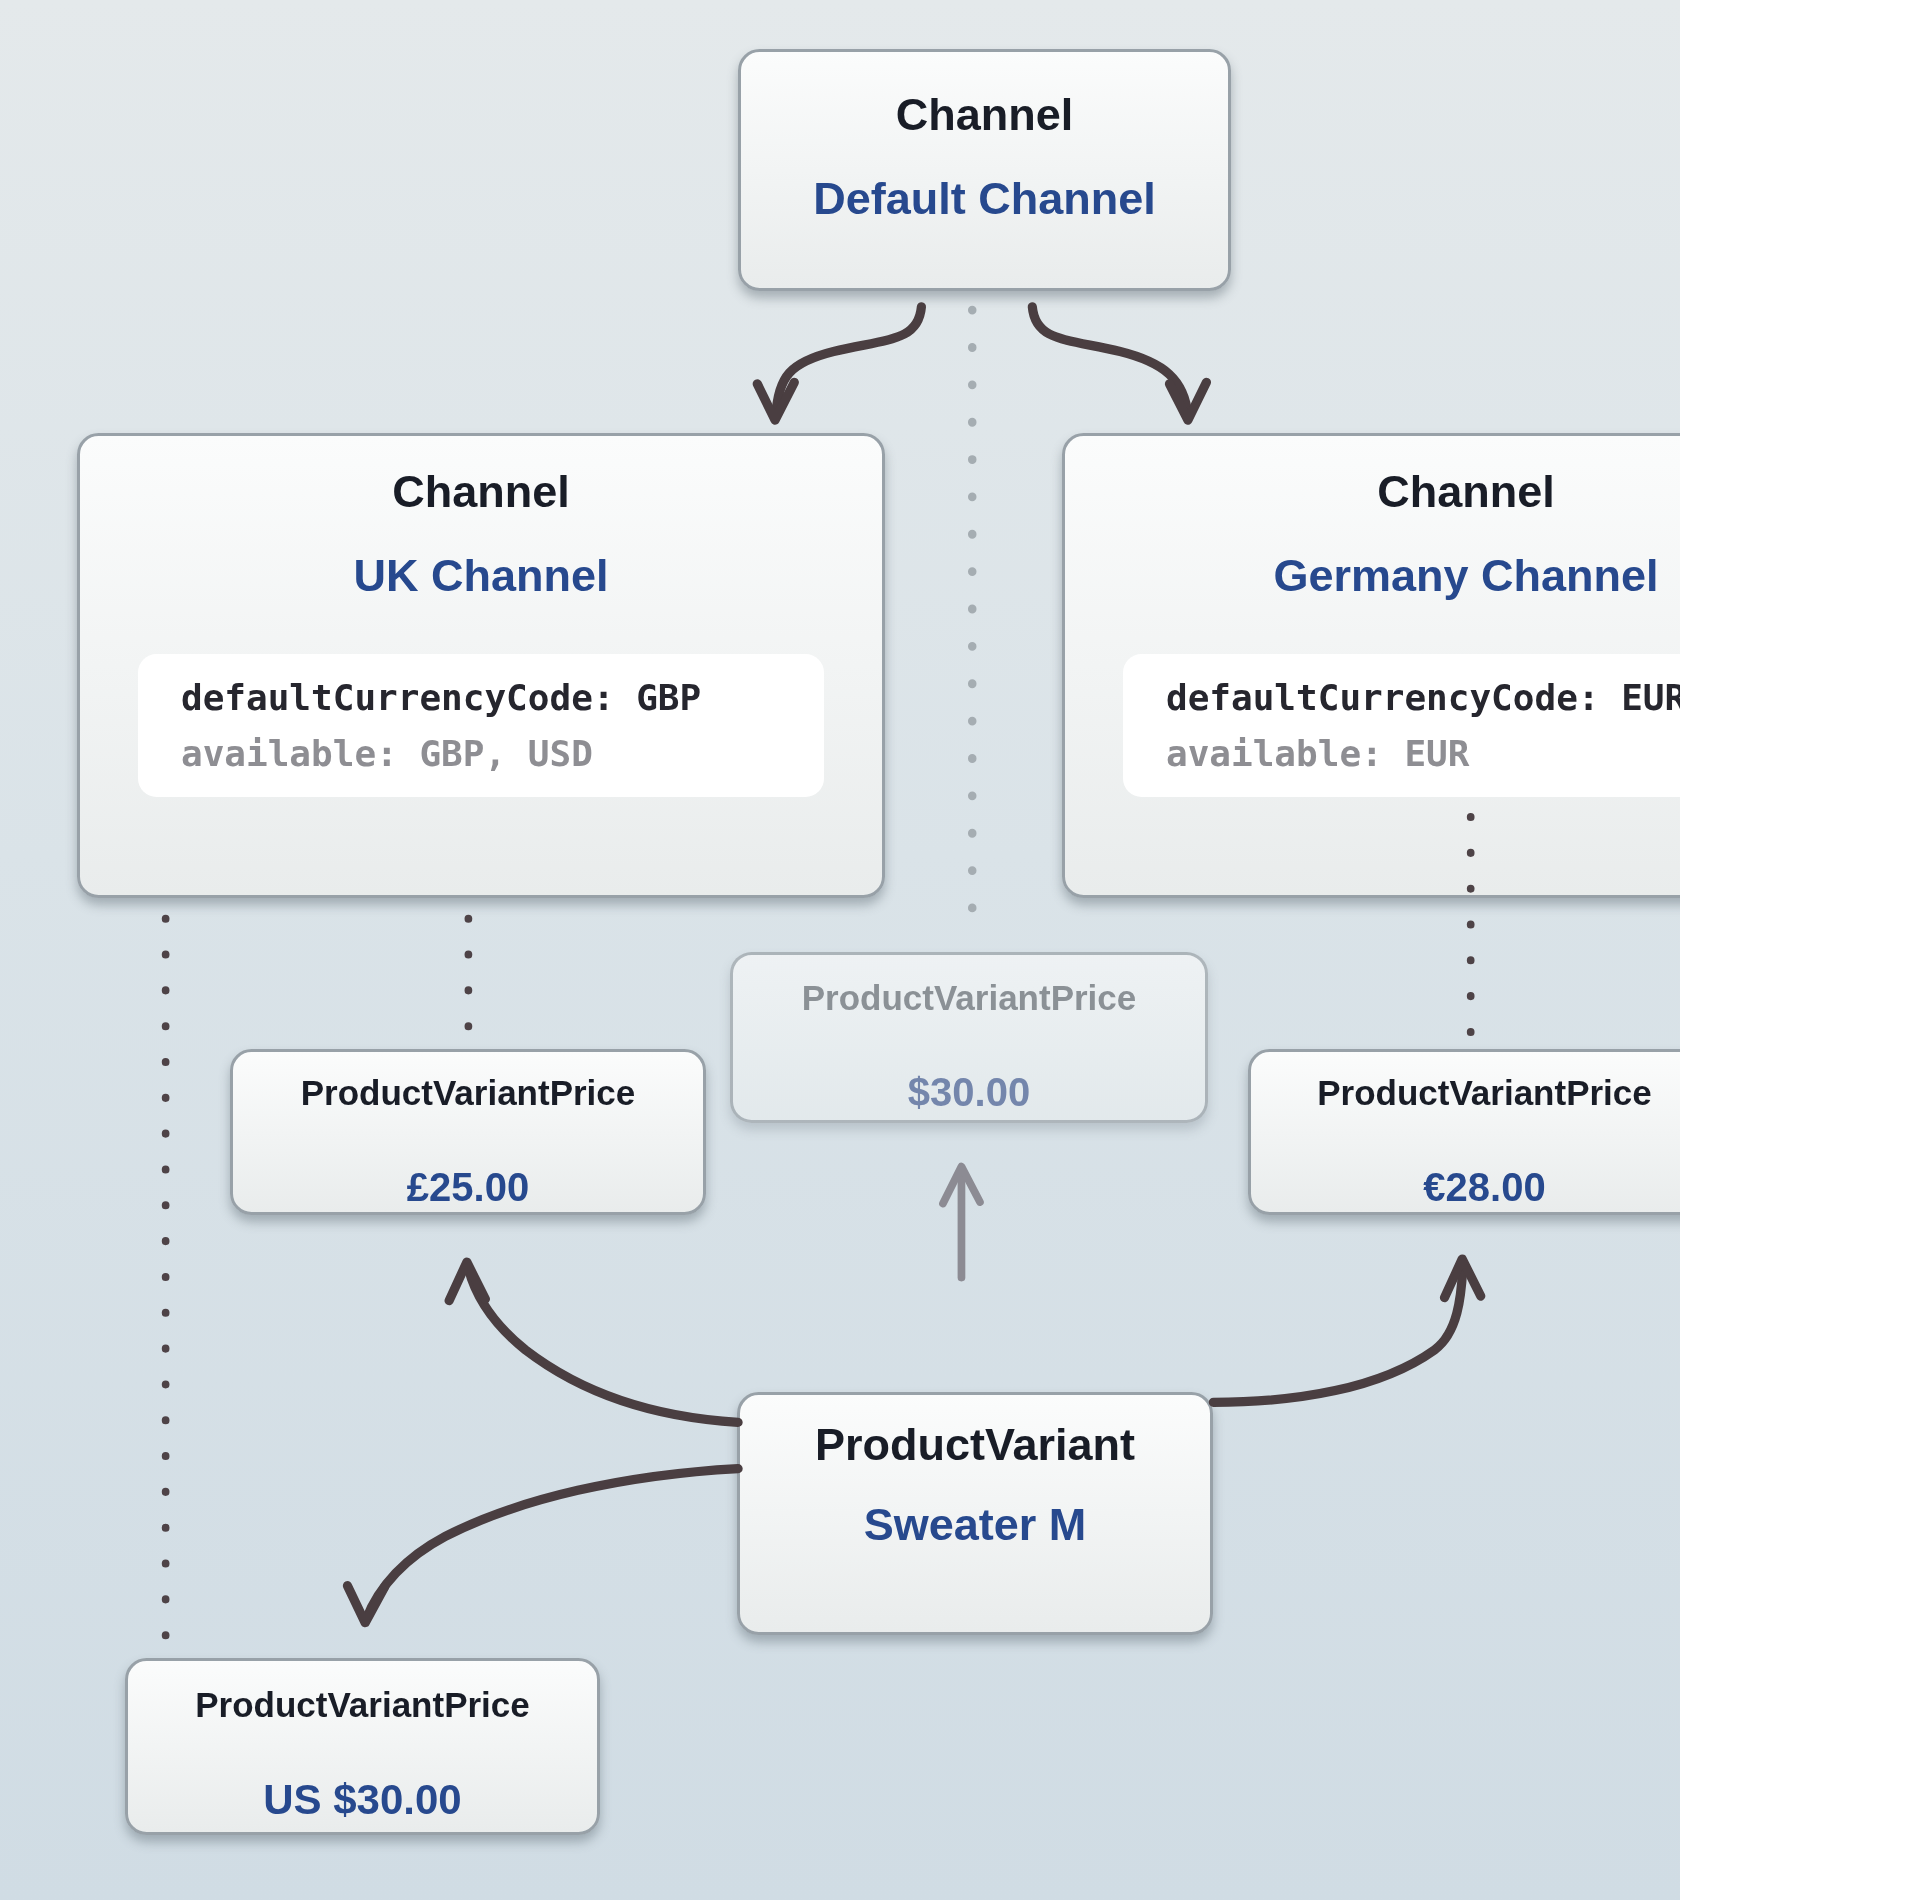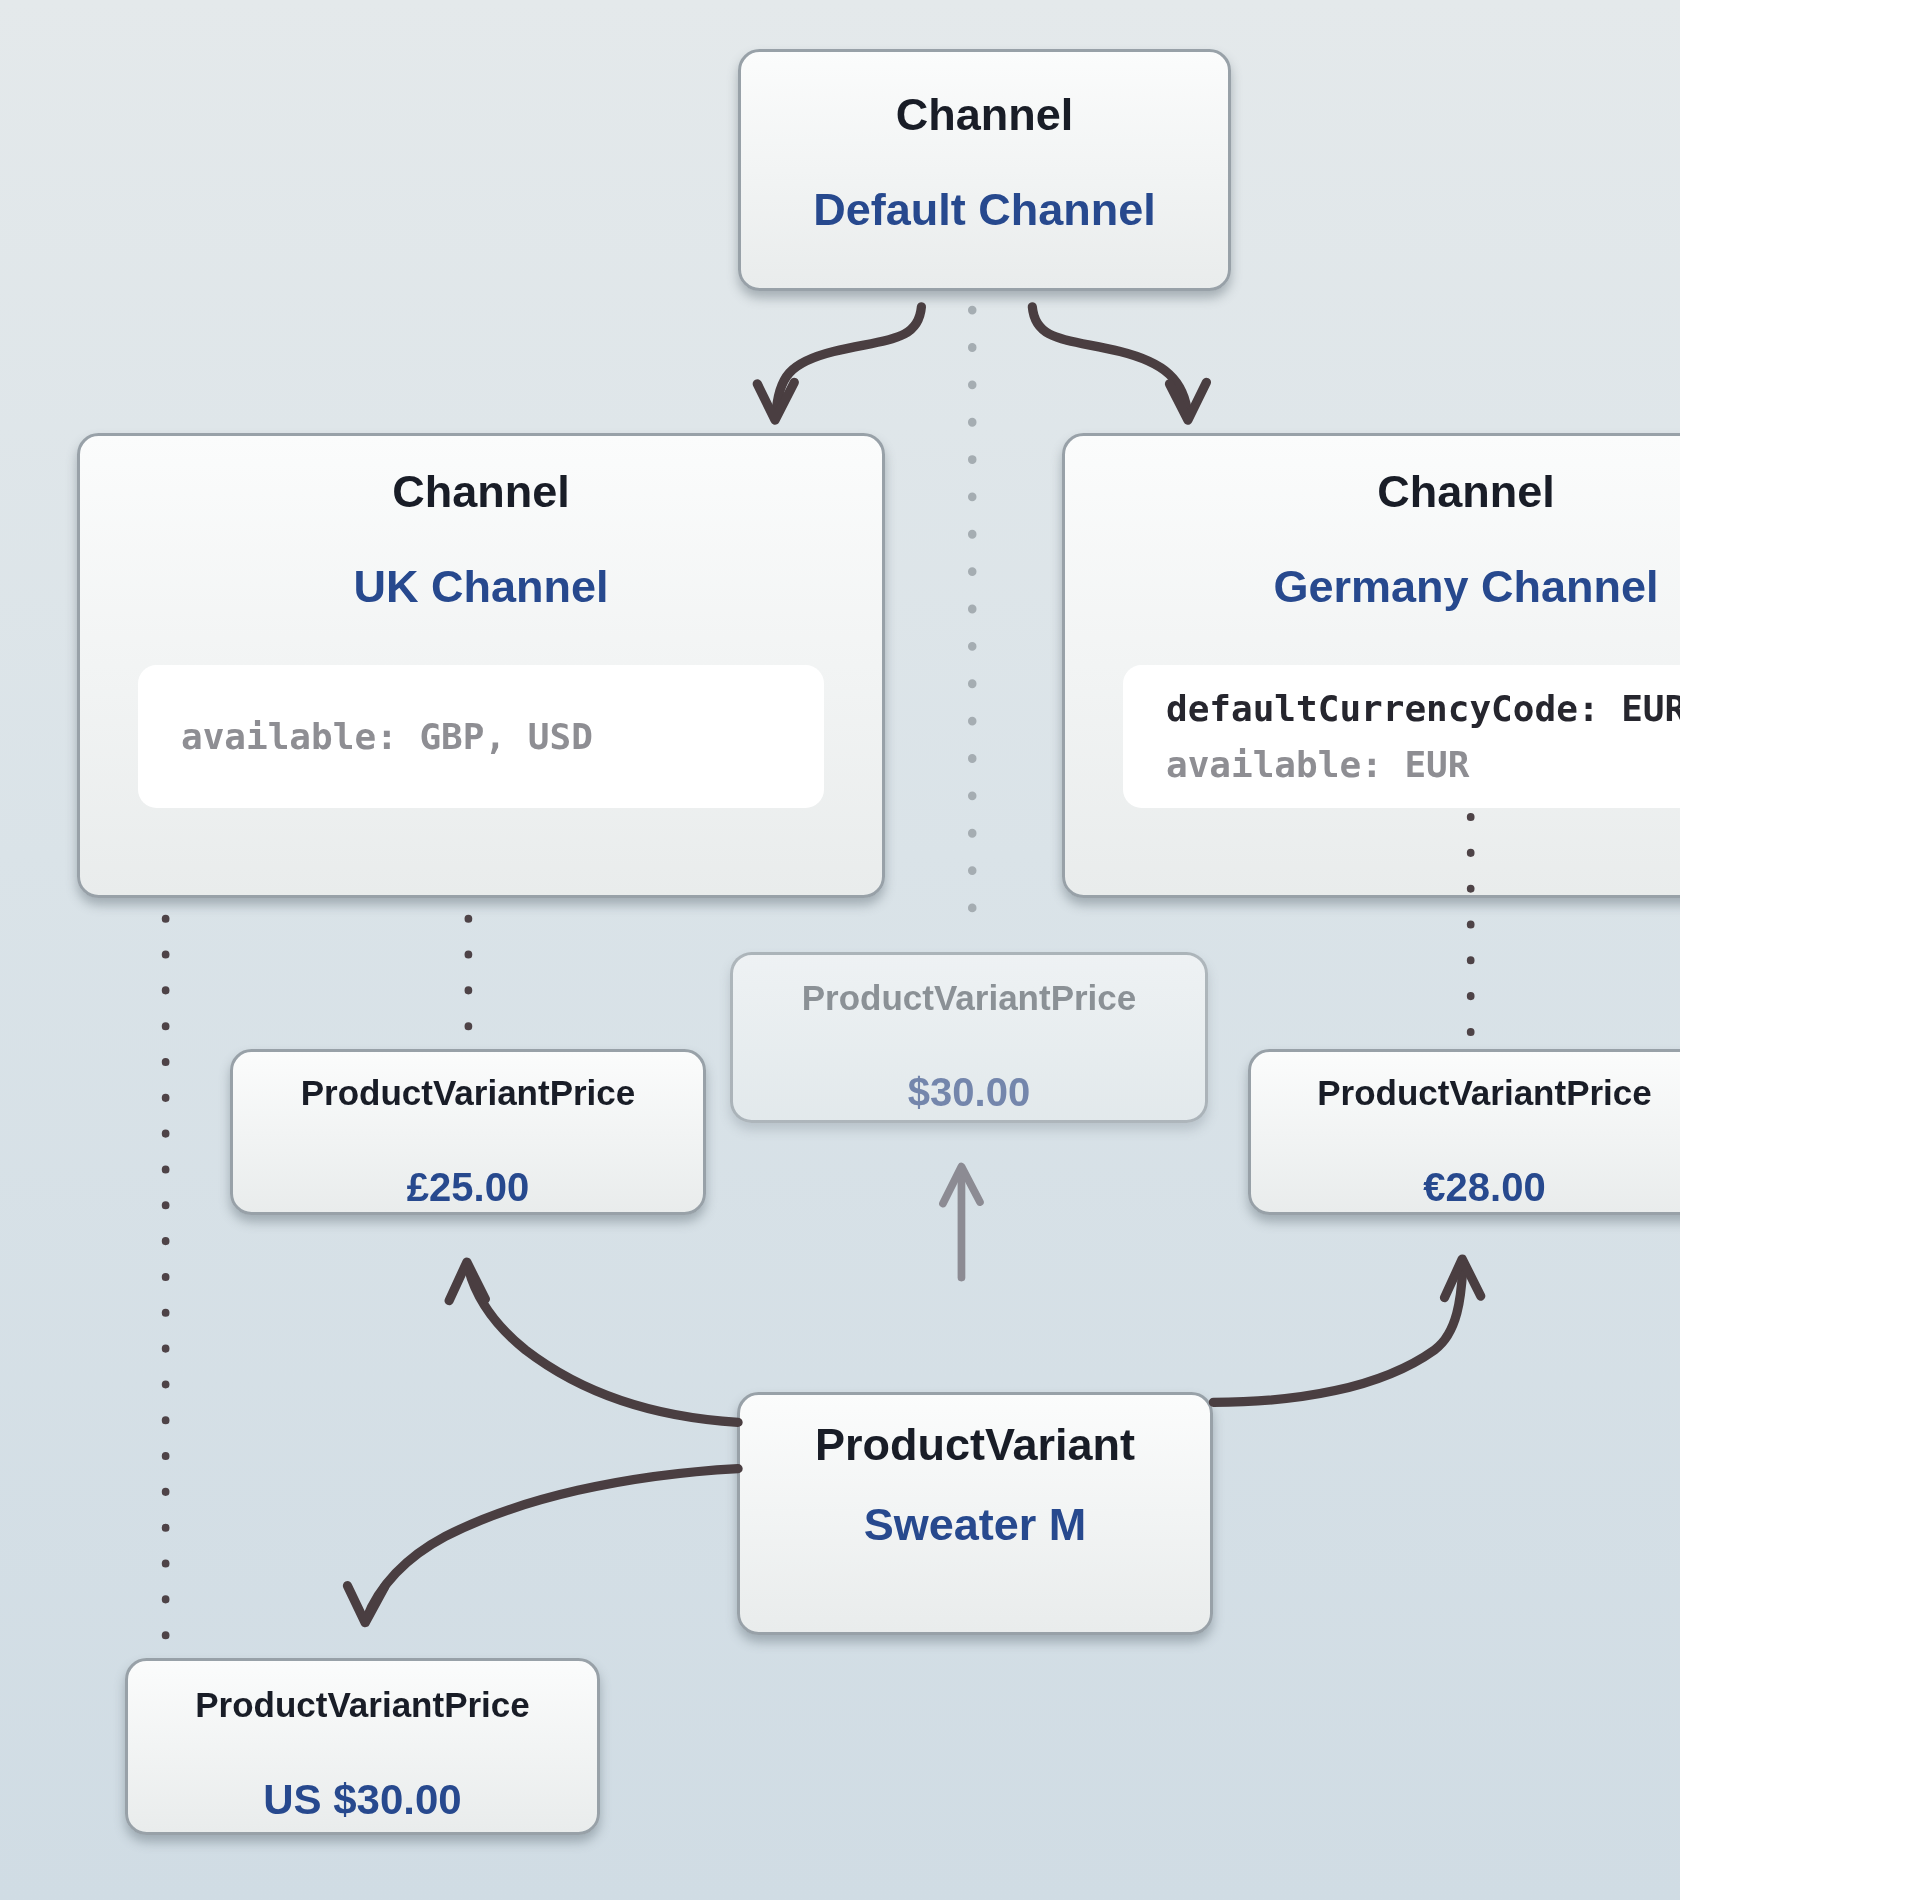--- a/index.html
+++ b/index.html
@@ -22,21 +22,21 @@
   .n-default-price  {left:730px;  top:952px; width:478px;  height:171px; padding-top:21.6px;
                      background:linear-gradient(180deg,rgba(250,251,251,0.62),rgba(233,237,238,0.62));
                      border-color:rgba(152,161,168,0.75);
                      box-shadow:0 7px 10.8px rgba(96,108,118,0.25);}
   .n-uk-price       {left:230px;  top:1049px; width:476px;  height:166px; padding-top:20px;}
   .n-germany-price  {left:1248px; top:1049px; width:473px;  height:166px; padding-top:20px;}
   .n-variant        {left:737px;  top:1392px; width:476px;  height:243px; padding-top:26px;}
   .n-us-price       {left:125px;  top:1658px; width:475px;  height:177px; padding-top:23px;}
 
   .type-lg{font-size:45px;font-weight:bold;color:#191d27;line-height:48px;}
-  .name-lg{font-size:45px;font-weight:bold;color:#27498e;line-height:48px;margin-top:47px;}
+  .name-lg{font-size:45px;font-weight:bold;color:#27498e;line-height:48px;margin-top:36px;}
   .n-uk .name-lg,.n-germany .name-lg{}
   .n-variant .name-lg{margin-top:32px;}
 
   .type-sm{font-size:35px;font-weight:bold;color:#191d27;line-height:42px;}
   .value-sm{font-size:40px;font-weight:bold;color:#27498e;line-height:45px;margin-top:51px;}
   .n-us-price .value-sm{font-size:42px;}
 
   .n-default-price .type-sm{color:#8b9196;}
   .n-default-price .value-sm{color:#7486ac;}
 
@@ -64,20 +64,21 @@
 
   <div class="node n-default">
     <div class="type-lg">Channel</div>
     <div class="name-lg">Default Channel</div>
   </div>
 
   <div class="node n-uk">
     <div class="type-lg">Channel</div>
     <div class="name-lg">UK Channel</div>
     <div class="code">
+      <span class="l1">defaultCurrencyCode: GBP</span>
       <span class="l2">available: GBP, USD</span>
     </div>
   </div>
 
   <div class="node n-germany">
     <div class="type-lg">Channel</div>
     <div class="name-lg">Germany Channel</div>
     <div class="code">
       <span class="l1">defaultCurrencyCode: EUR</span>
       <span class="l2">available: EUR</span>

